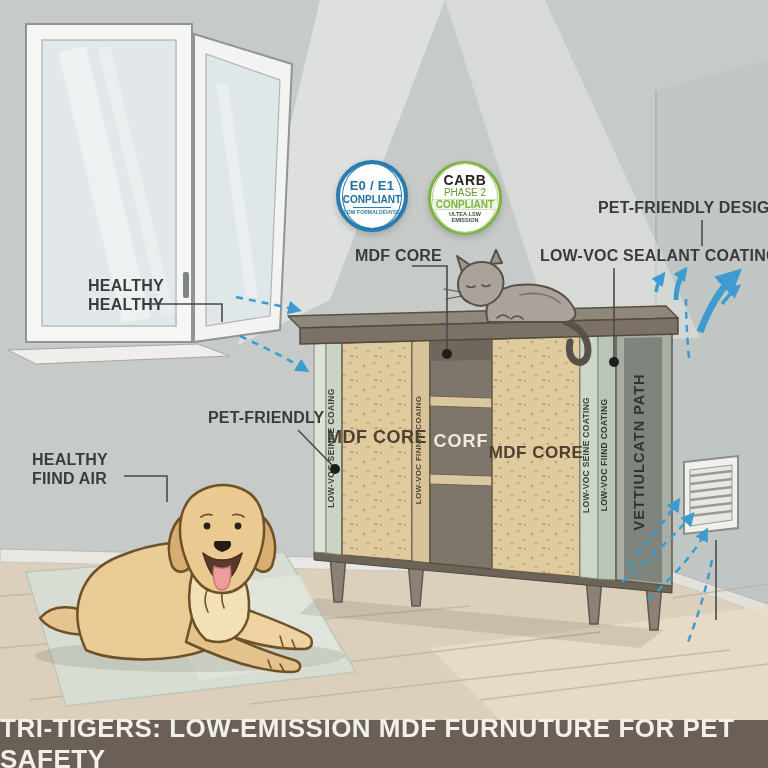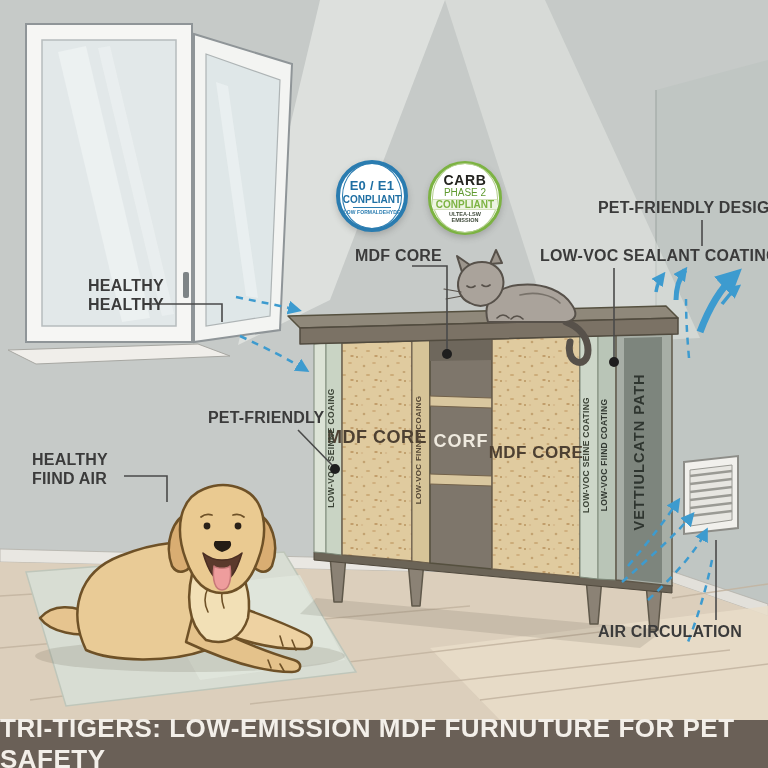--- a/index.html
+++ b/index.html
@@ -229,21 +229,20 @@
   <div>HEALTHY</div>
 </div>
 <div class="lbl" style="left:355px;top:246px">MDF CORE</div>
 <div class="lbl" style="left:540px;top:246px">LOW-VOC SEALANT COATING</div>
 <div class="lbl" style="left:598px;top:198px">PET-FRIENDLY DESIGN</div>
 <div class="lbl" style="left:208px;top:408px">PET-FRIENDLY</div>
 <div class="lbl" style="left:32px;top:450px">
   <div>HEALTHY</div>
   <div>FIIND AIR</div>
 </div>
-<div class="lbl" style="left:598px;top:622px">AIR CIRCULATION</div>
 
 <div class="badge badge-blue">
   <div class="inner">
     <span class="bb-t">E0 / E1</span>
     <span class="bb-s">CONPLIANT</span>
     <span class="bb-line"></span>
     <span class="bb-f">LOW FORMALDEHYDE</span>
   </div>
 </div>
 <div class="badge badge-green">

